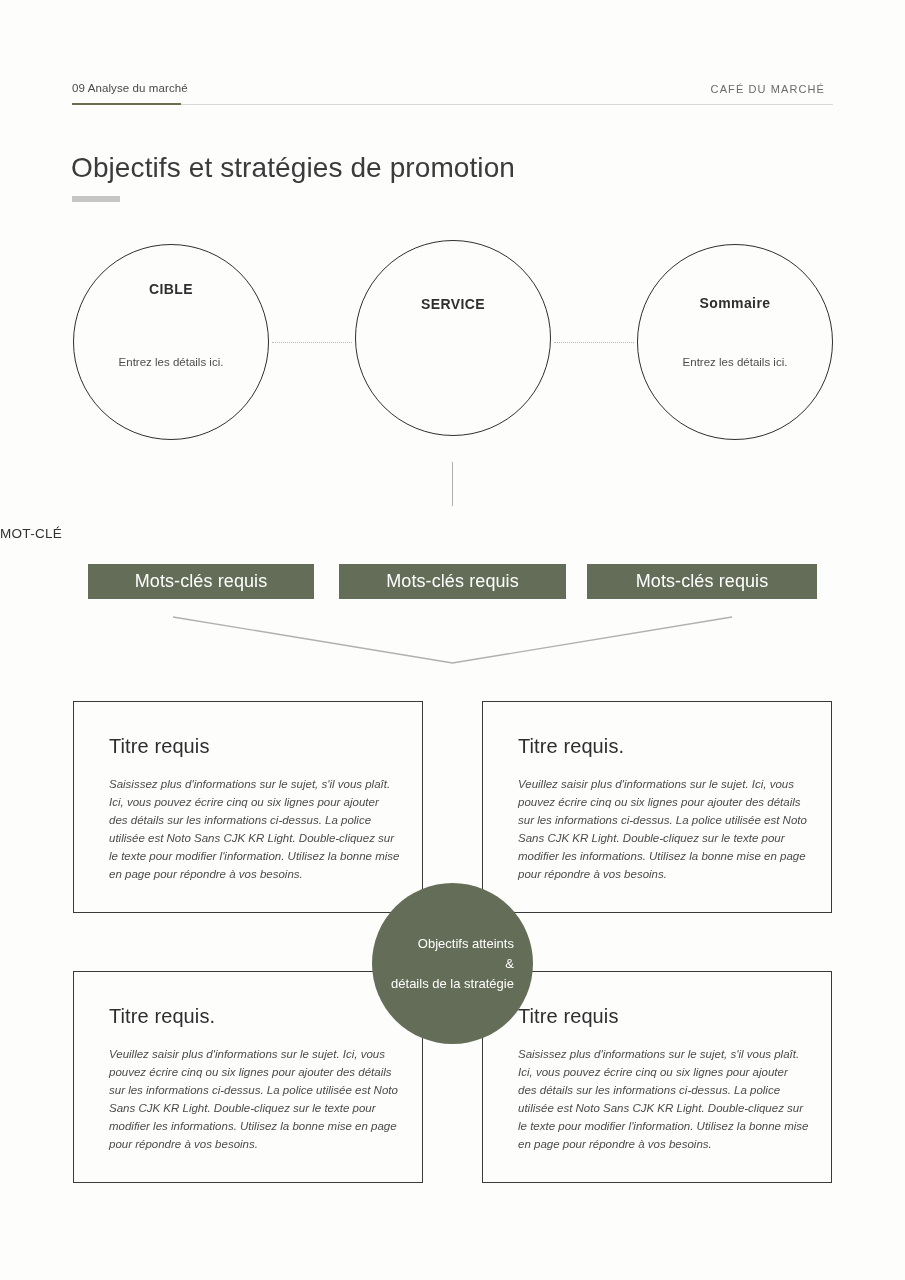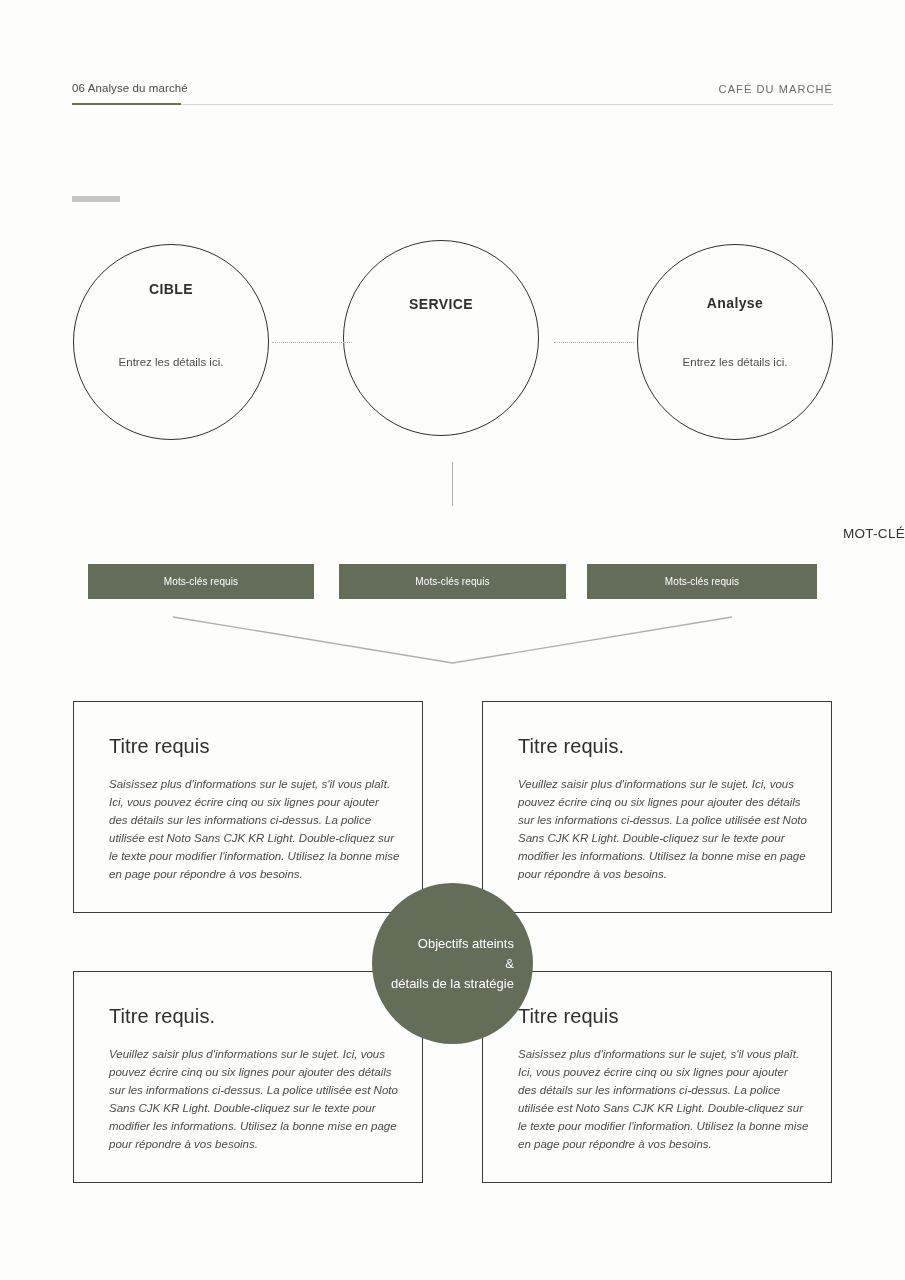--- a/index.html
+++ b/index.html
@@ -33,21 +33,21 @@
     position: absolute;
     left: 0;
     top: 0;
     font-size: 11.5px;
     color: #4a4a4a;
     letter-spacing: 0.1px;
     white-space: nowrap;
   }
   .header-right {
     position: absolute;
-    right: 0;
+    right: 8px;
     top: 1px;
     font-size: 11px;
     color: #6a6a6a;
     letter-spacing: 1.1px;
     white-space: nowrap;
   }
   .header-rule {
     position: absolute;
     left: 0;
     right: 0;
@@ -91,21 +91,21 @@
     top: 0;
   }
   .circle {
     position: absolute;
     border: 1px solid #2f2f2f;
     border-radius: 50%;
     background: transparent;
     box-sizing: border-box;
   }
   .circle-left  { left: 73px;  top: 244px; width: 196px; height: 196px; }
-  .circle-mid   { left: 343px; top: 240px; width: 196px; height: 196px; }
+  .circle-mid   { left: 355px; top: 240px; width: 196px; height: 196px; }
   .circle-right { left: 637px; top: 244px; width: 196px; height: 196px; }
 
   .circle-label {
     position: absolute;
     left: 0;
     right: 0;
     text-align: center;
     font-size: 14px;
     font-weight: 700;
     color: #2f2f2f;
@@ -143,36 +143,35 @@
     top: 462px;
     width: 1px;
     height: 44px;
     background: #aeaeae;
   }
   .keyword-label {
     position: absolute;
     left: 0;
     right: 0;
     top: 526px;
-    text-align: right;
+    text-align: left;
     font-size: 13.5px;
     font-weight: 400;
     color: #333;
     letter-spacing: 0.3px;
-    padding-left: 47px;
   }
 
   
   .kw-bar {
     position: absolute;
     top: 564px;
     height: 35px;
     background: #646d57;
     color: #ffffff;
-    font-size: 10px;
+    font-size: 18px;
     display: flex;
     align-items: center;
     justify-content: center;
     letter-spacing: 0.1px;
     box-sizing: border-box;
   }
   .kw-1 { left: 88px;  width: 226px; }
   .kw-2 { left: 339px; width: 227px; }
   .kw-3 { left: 587px; width: 230px; }
 
@@ -239,41 +238,42 @@
     white-space: pre-line;
     padding: 0 4px;
   }
 </style>
 </head>
 <body>
 
 <div class="slide">
 
   <div class="header">
-    <div class="header-left">06 Analyse du marché</div>
+    <div class="header-left">09 Analyse du marché</div>
     <div class="header-right">CAFÉ DU MARCHÉ</div>
     <div class="header-rule"></div>
     <div class="header-rule-accent"></div>
   </div>
 
+  <div class="page-title">Objectifs et stratégies de promotion</div>
   <div class="title-accent"></div>
 
   <div class="circles">
 
     <div class="circle circle-left">
       <div class="circle-label">CIBLE</div>
       <div class="circle-body" style="white-space: pre-line;">Entrez les détails ici.</div>
     </div>
 
     <div class="circle circle-mid">
       <div class="circle-label">SERVICE</div>
     </div>
 
     <div class="circle circle-right">
-      <div class="circle-label">Analyse</div>
+      <div class="circle-label">Sommaire</div>
       <div class="circle-body" style="white-space: pre-line;">Entrez les détails ici.</div>
     </div>
 
     <div class="dotted-connector dot-1"></div>
     <div class="dotted-connector dot-2"></div>
   </div>
 
   <div class="keyword-stem"></div>
   <div class="keyword-label">MOT-CLÉ</div>
 

